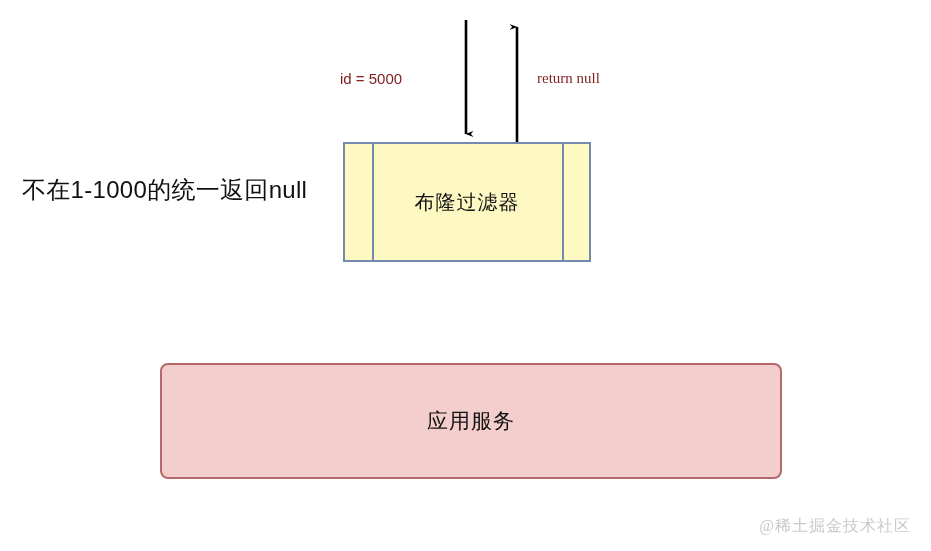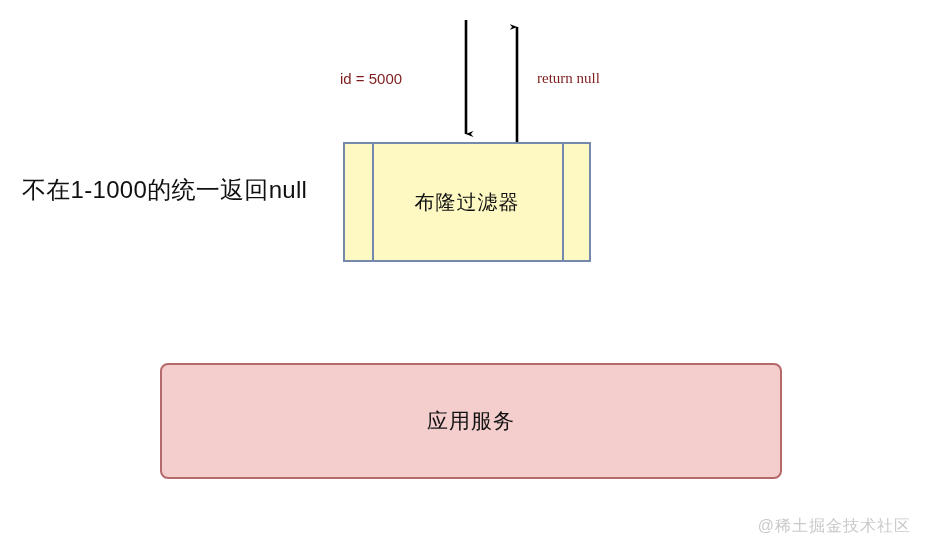--- a/index.html
+++ b/index.html
@@ -108,20 +108,21 @@
 
   
   .watermark {
     position: absolute;
     right: 20px;
     bottom: 14px;
     font-size: 16px;
     color: #c9c9c9;
     white-space: nowrap;
     letter-spacing: 1px;
+    font-family: Liberation Serif, serif;
   }
 </style>
 </head>
 <body>
 
 <div id="canvas">
 
   <svg class="arrow-svg" viewBox="0 0 931 551" xmlns="http://www.w3.org/2000/svg">
     <defs>
       <marker id="head-down" markerWidth="10" markerHeight="10" refX="3" refY="7.5" orient="auto" markerUnits="userSpaceOnUse">

